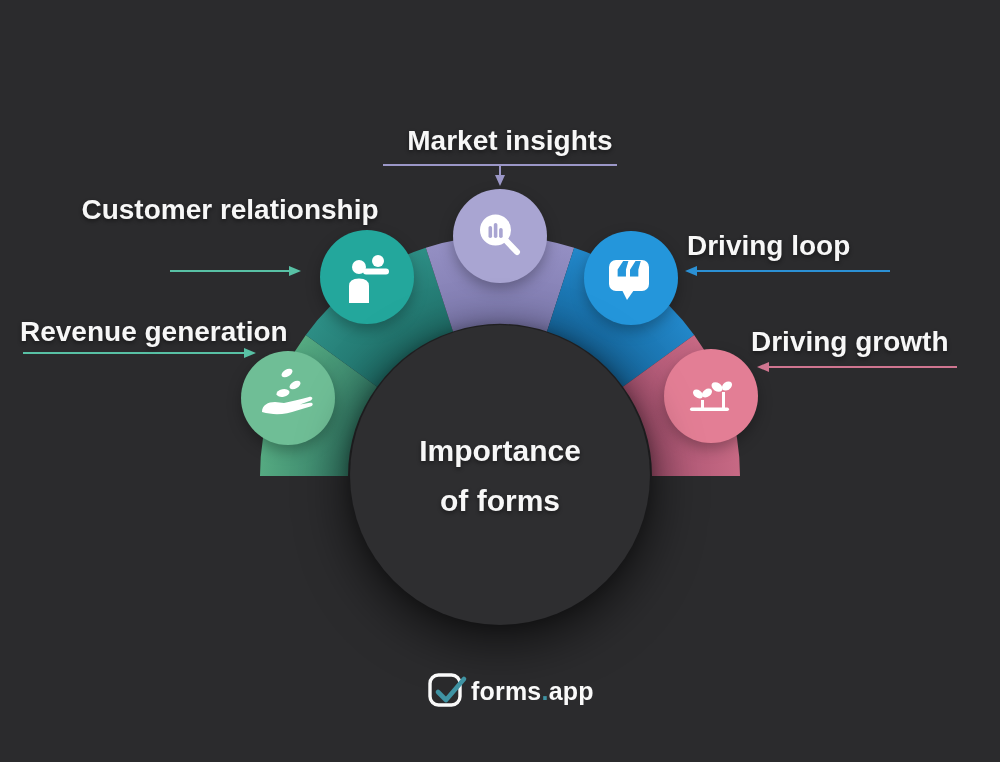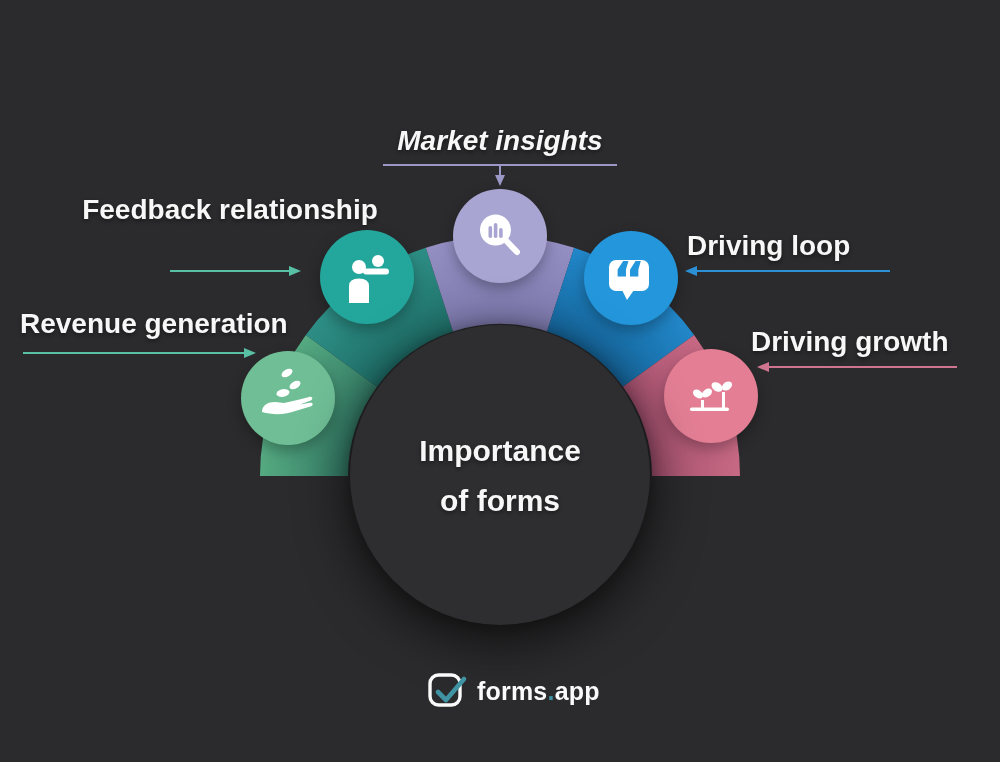--- a/index.html
+++ b/index.html
@@ -8,31 +8,31 @@
     font-family:"Liberation Sans","DejaVu Sans",sans-serif;
   }
   #scene{position:absolute;inset:0;z-index:1;}
   .label{
     position:absolute;z-index:2;color:#f7f7f7;font-weight:bold;
     font-size:28px;white-space:nowrap;
     text-shadow:0 2px 4px rgba(0,0,0,.45);
   }
   .label.centered{text-align:center;white-space:normal;}
   #customer-label{left:70px;top:188px;width:320px;line-height:43px;}
-  #market-label{left:385px;top:125px;width:230px;font-style:italic;}
-  #revenue-label{left:20px;top:308px;}
+  #market-label{left:395px;top:125px;width:230px;}
+  #revenue-label{left:20px;top:316px;}
   #feedback-label{left:687px;top:230px;}
   #driving-label{left:751px;top:326px;}
   #center-title{
     left:350px;top:426px;width:300px;font-size:30px;line-height:50px;
     text-align:center;white-space:normal;
   }
   #logo{
     position:absolute;z-index:2;left:426px;top:668px;height:46px;
-    display:flex;align-items:center;gap:9px;
+    display:flex;align-items:center;gap:3px;
   }
   #logo-text{
     color:#fafafa;font-weight:bold;font-size:25px;letter-spacing:.2px;
   }
   .shadow-circle{filter:drop-shadow(0 6px 7px rgba(0,0,0,.28));}
   .center-shadow{filter:drop-shadow(0 14px 26px rgba(0,0,0,.55)) drop-shadow(0 2px 8px rgba(0,0,0,.35));}
 </style>
 </head>
 <body>
 
@@ -134,21 +134,21 @@
 
       <line x1="695" y1="271" x2="890" y2="271" stroke="#2b90d4"></line>
       <polygon points="685,271 697,266 697,276" fill="#2b90d4"></polygon>
 
       <line x1="767" y1="367" x2="957" y2="367" stroke="#cf7590"></line>
       <polygon points="757,367 769,362 769,372" fill="#cf7590"></polygon>
     </g>
   </svg>
 
   <div class="label centered" id="customer-label">
-    <div>Feedback relationship</div>
+    <div>Customer relationship</div>
   </div>
   <div class="label centered" id="market-label">Market insights</div>
   <div class="label" id="revenue-label">Revenue generation</div>
   <div class="label" id="feedback-label">Driving loop</div>
   <div class="label" id="driving-label">Driving growth</div>
 
   <div class="label centered" id="center-title">
     <div>Importance</div>
     <div>of forms</div>
   </div>

